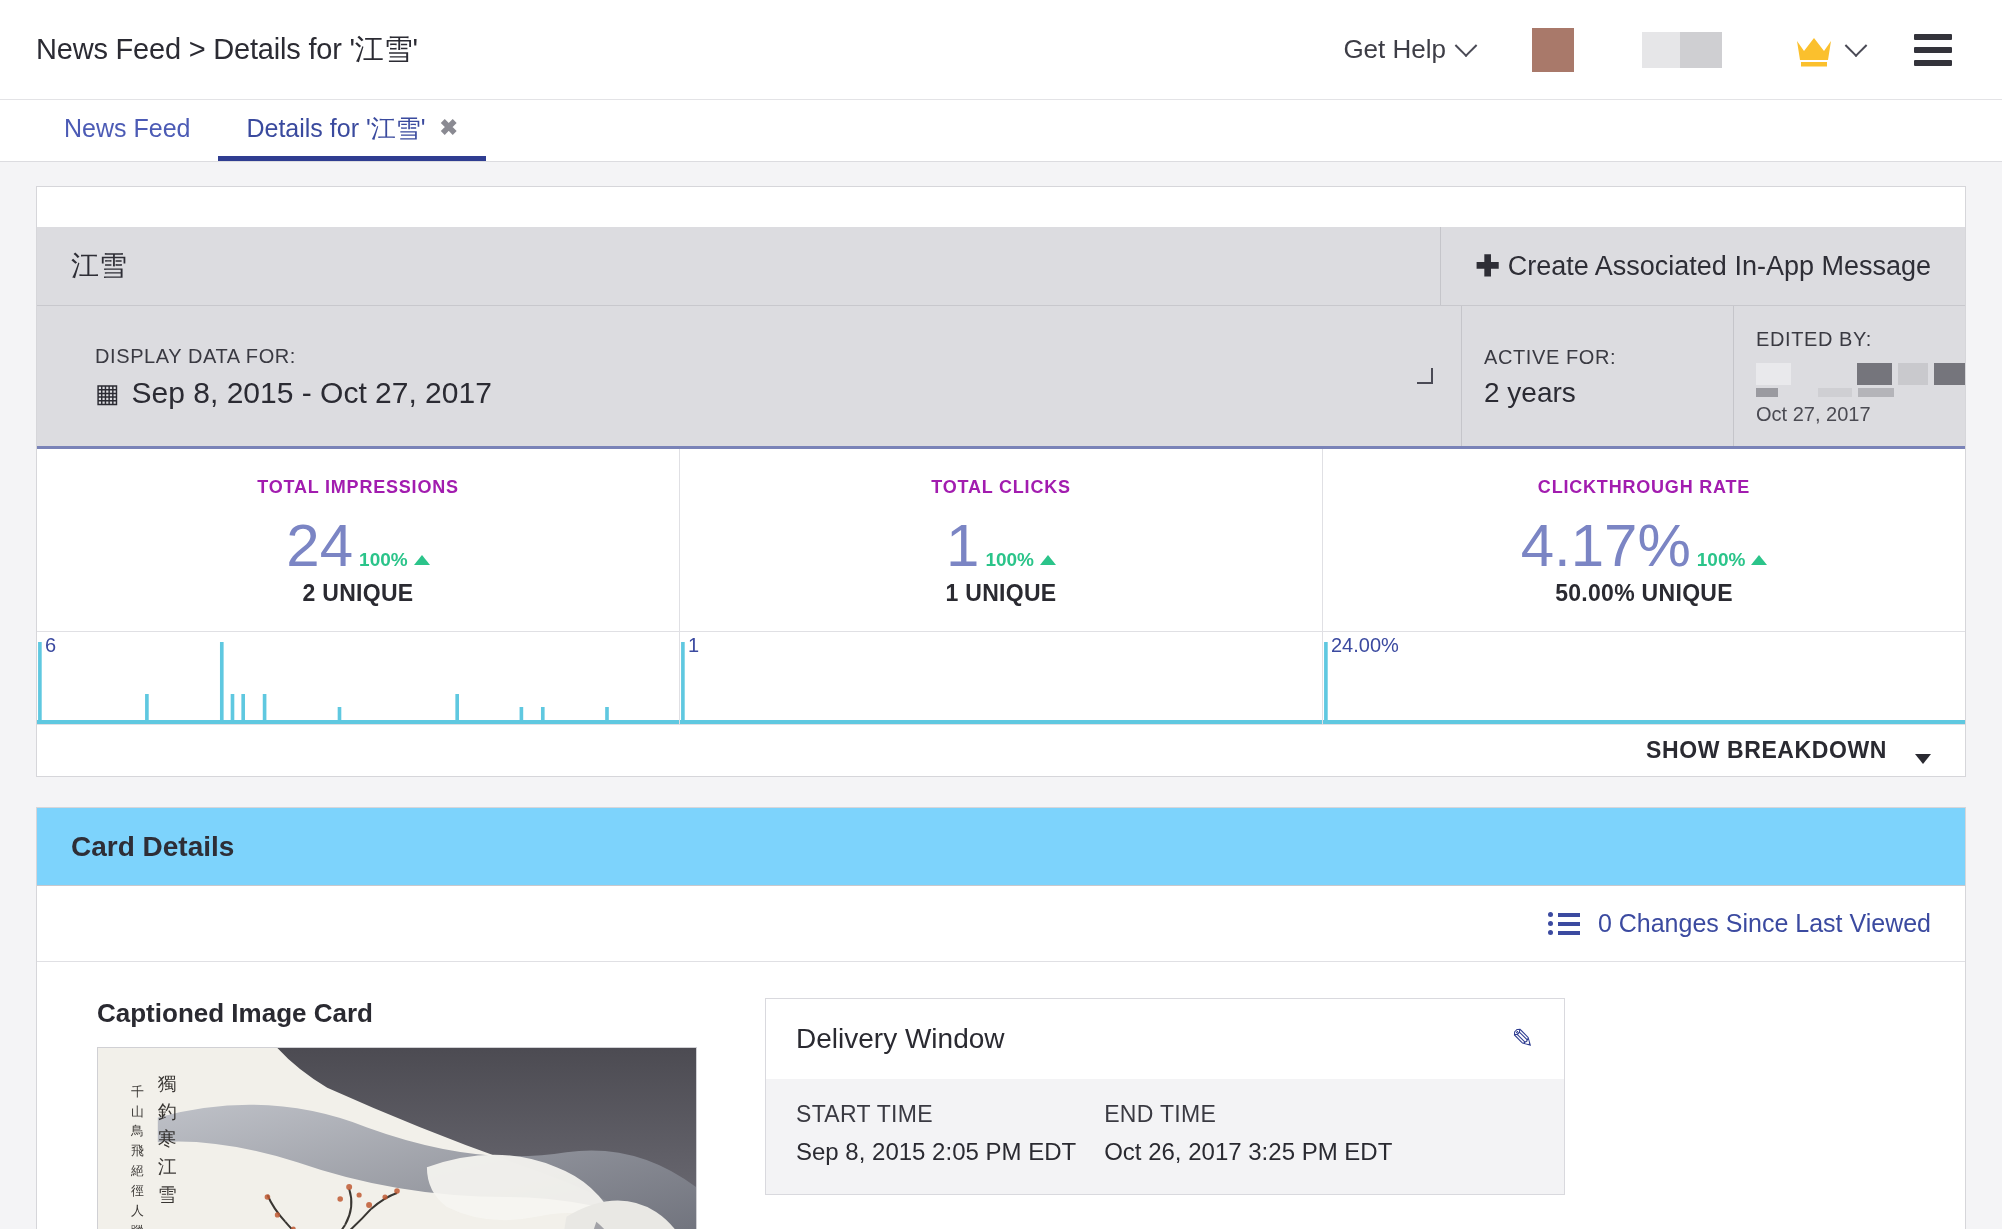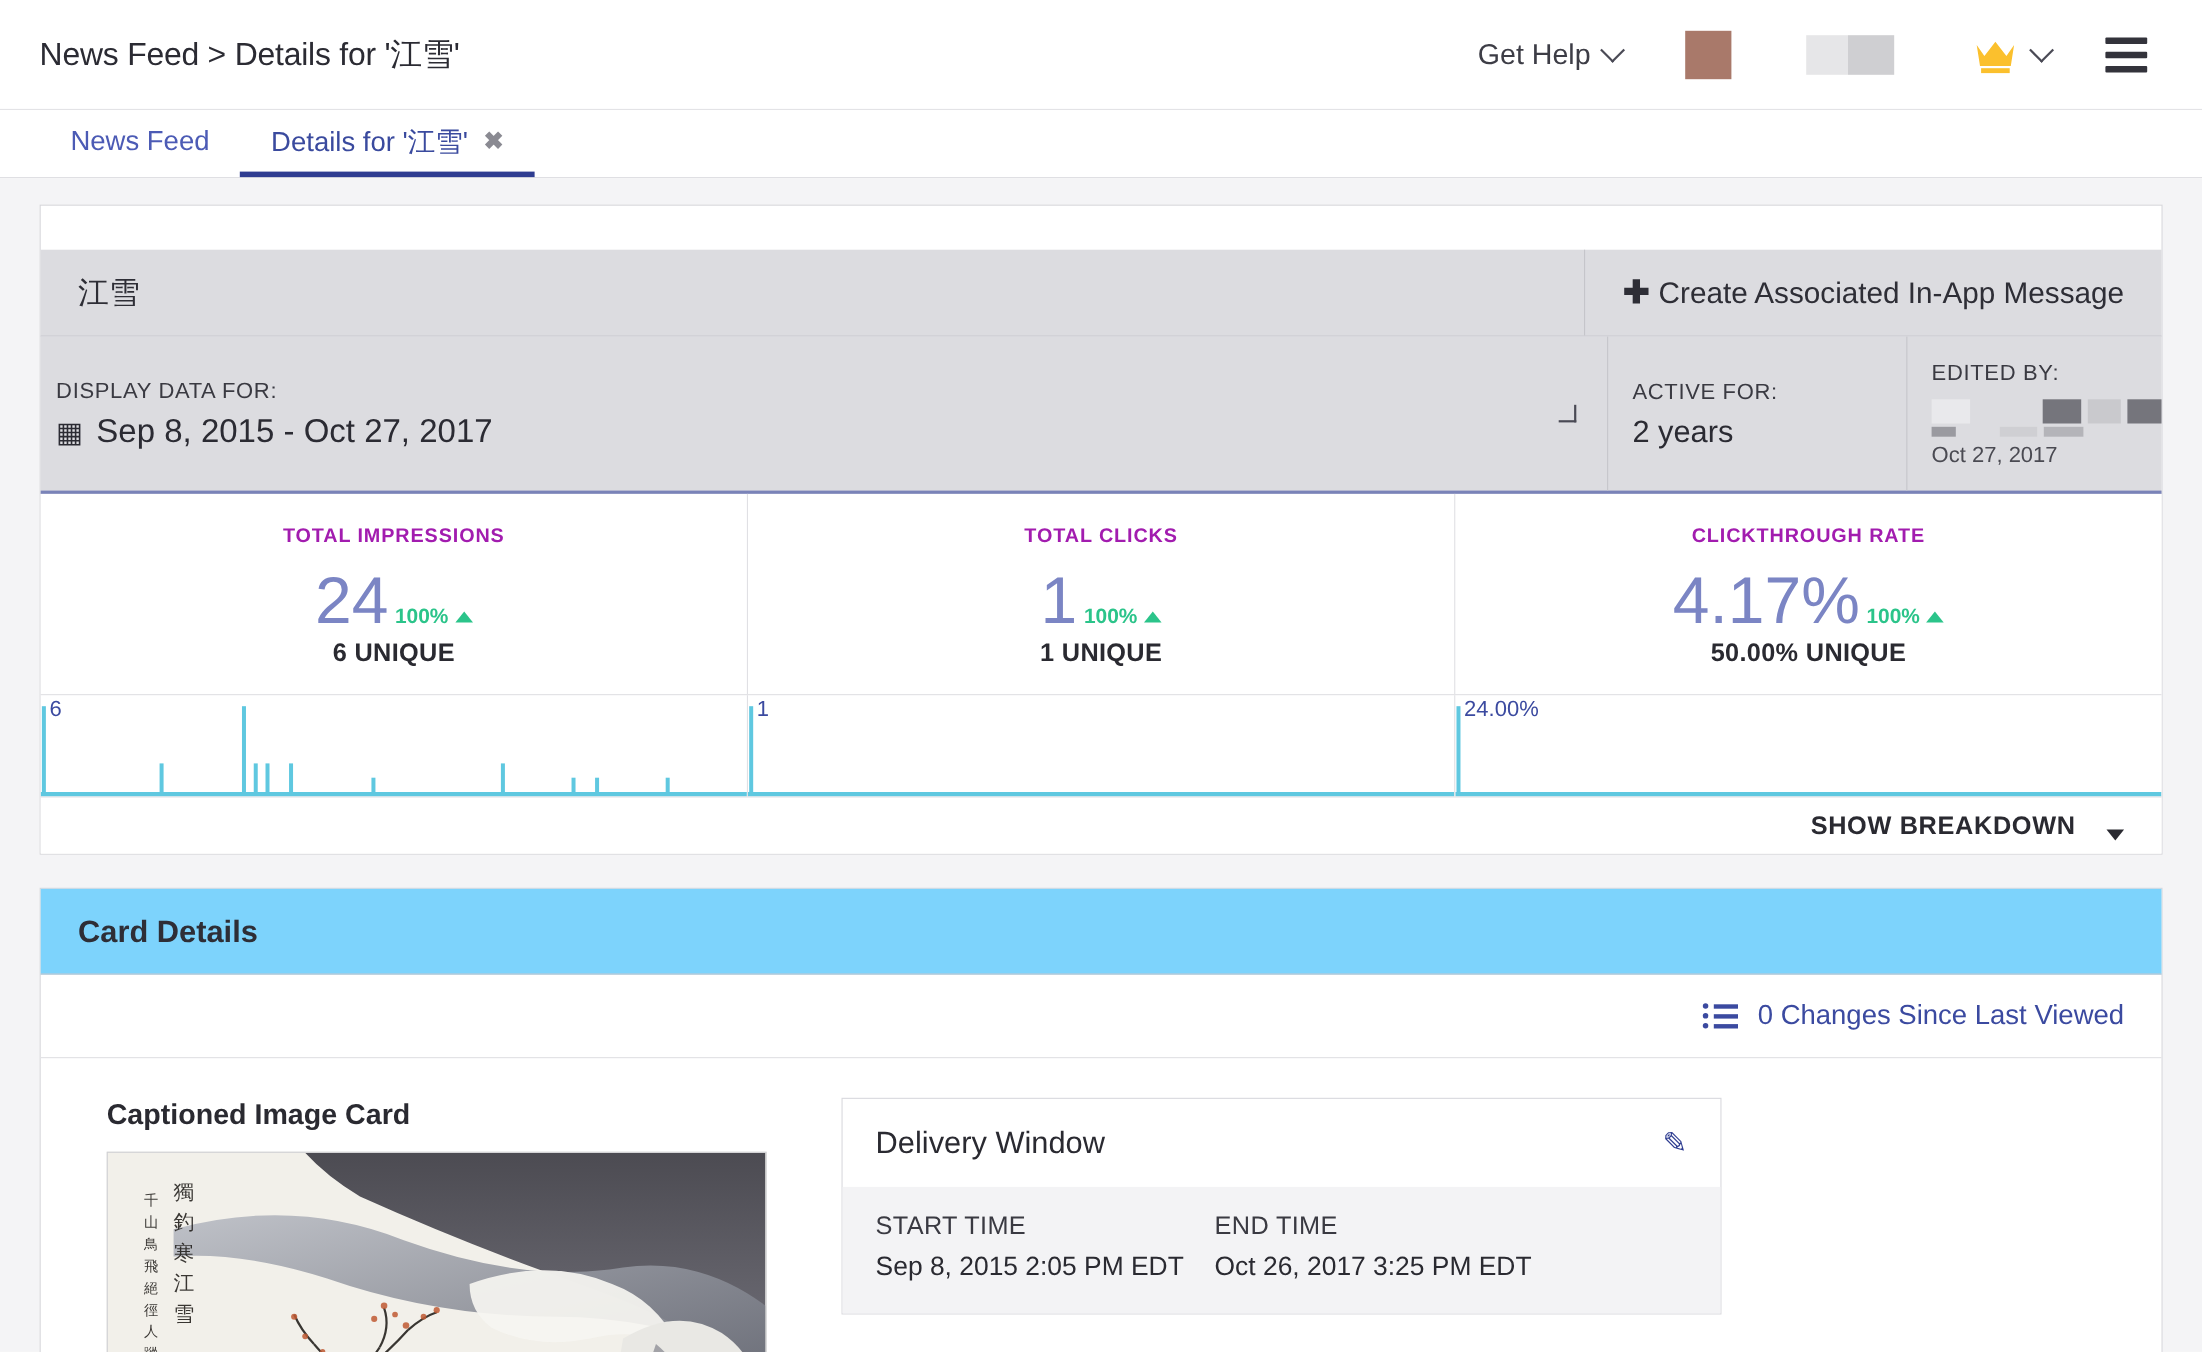--- a/index.html
+++ b/index.html
@@ -127,20 +127,21 @@
     cursor: pointer;
     white-space: nowrap;
   }
   .plus-ico { font-size: 29px; font-weight: bold; line-height: 1; }
 
   .filterbar {
     display: flex;
     align-items: stretch;
     background: #dcdce0;
     border-bottom: 3px solid #7a83b8;
+    padding-left: 44px;
   }
   .fb-cell { padding: 22px 0 20px 0; position: relative; }
   .fb-display { flex: 1; padding-left: 14px; display:flex; flex-direction:column; justify-content:center; cursor:pointer; }
   .fb-label {
     font-size: 20px;
     letter-spacing: 0.6px;
     color: #3a3a42;
     text-transform: uppercase;
     margin-bottom: 8px;
   }
@@ -395,21 +396,21 @@
 
       <div class="metric">
         <div class="metric-label">TOTAL IMPRESSIONS</div>
         <div class="metric-figure">
           <span class="metric-value">24</span>
           <span class="metric-delta">
             <span>100%</span>
             <span class="caret-up"></span>
           </span>
         </div>
-        <div class="metric-unique">6 UNIQUE</div>
+        <div class="metric-unique">2 UNIQUE</div>
       </div>
 
       <div class="metric">
         <div class="metric-label">TOTAL CLICKS</div>
         <div class="metric-figure">
           <span class="metric-value">1</span>
           <span class="metric-delta">
             <span>100%</span>
             <span class="caret-up"></span>
           </span>

